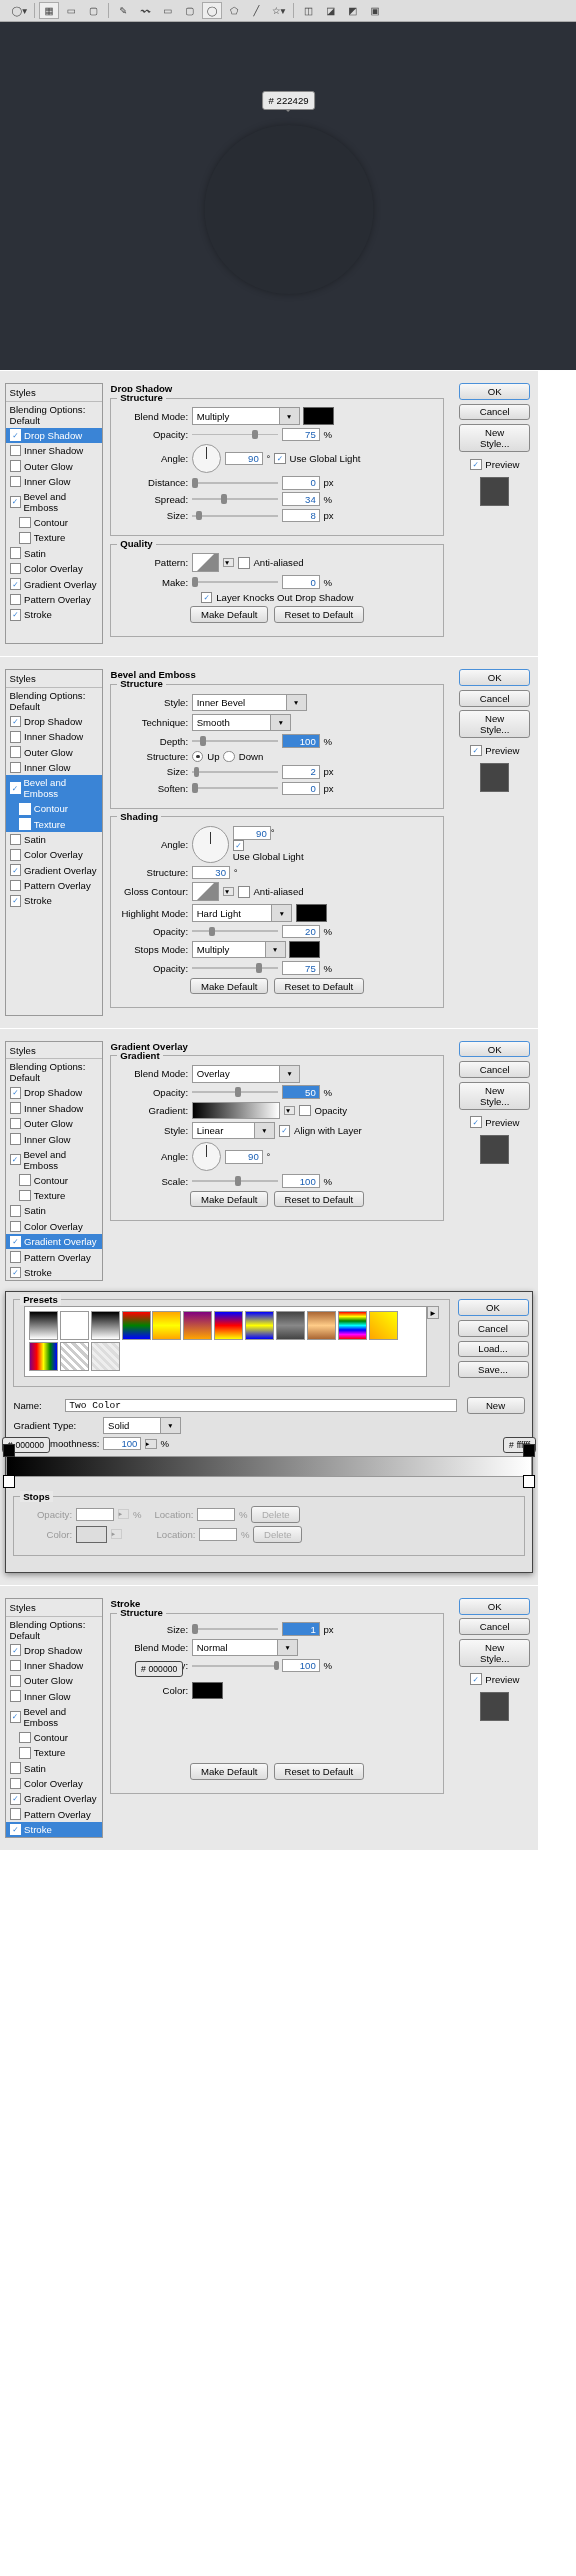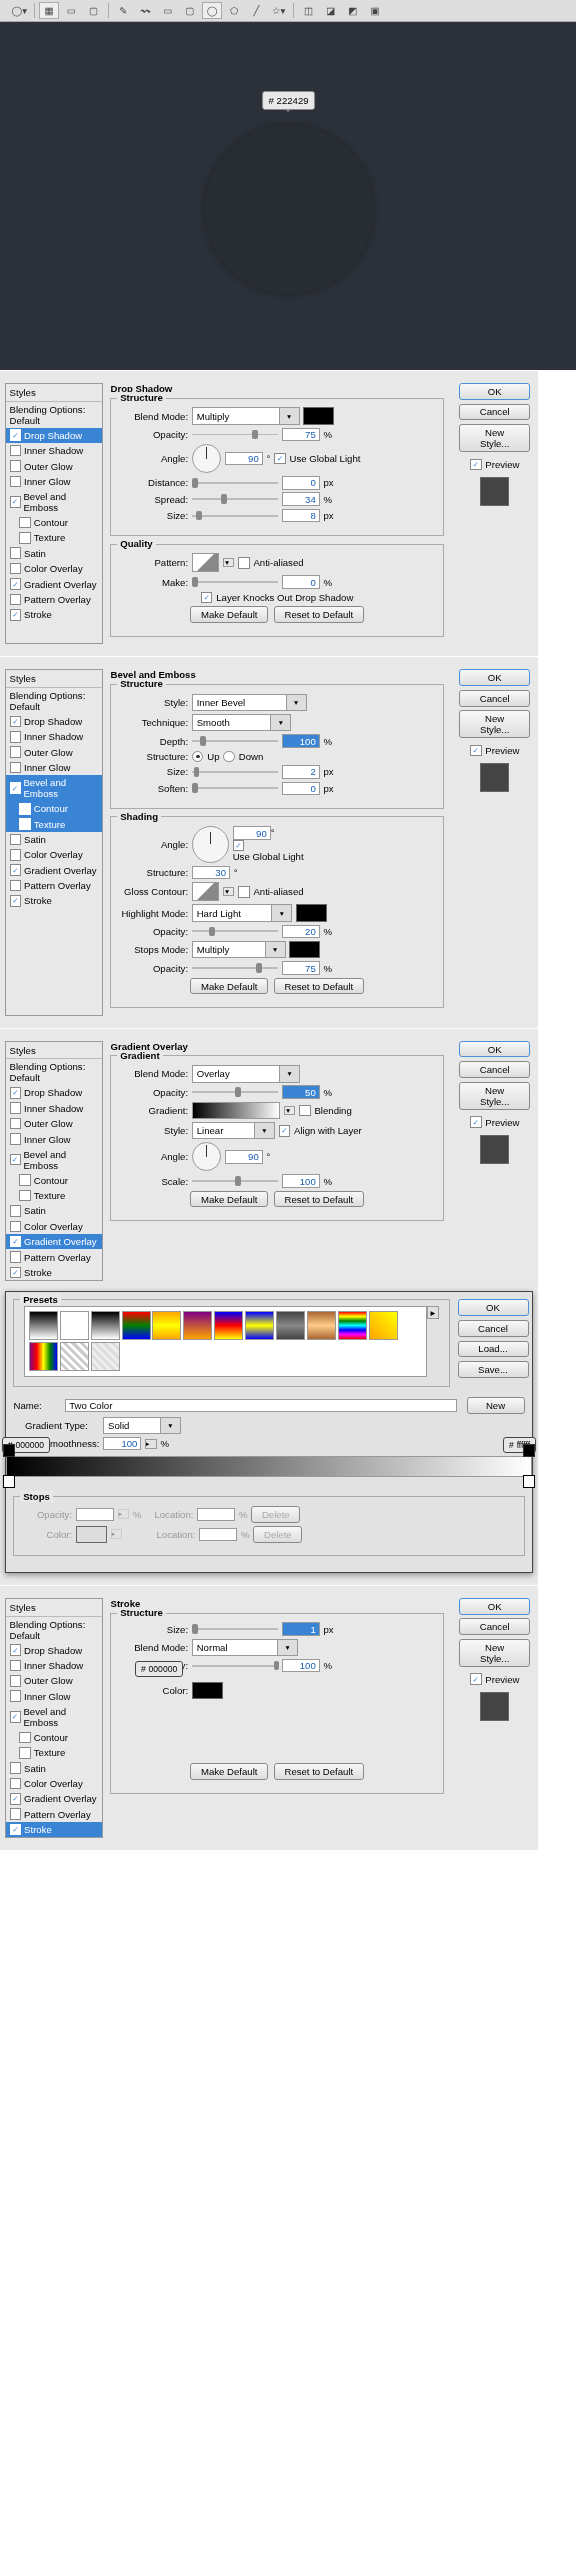--- a/index.html
+++ b/index.html
@@ -475,21 +475,21 @@
             <i style="left:50%"></i>
           </span>
           <input class="inp num" style="background: rgb(58, 132, 214); color: rgb(255, 255, 255);" value="50">
           <span>%</span>
         </div>
 <div class="frow">
           <span class="lbl">Gradient:</span>
           <span style="width:86px;height:15.4px;border:1px solid #999;background:linear-gradient(90deg,#000,#fff)"></span>
           <span class="ar" style="border:1px solid #999;width:9.6px;font-size:6.7px">▼</span>
           <span class="chk"></span>
-          <span>Blending</span>
+          <span>Opacity</span>
         </div>
 <div class="frow">
           <span class="lbl">Style:</span>
           <span class="dd">
             <span>Linear</span>
             <span style="width:19px"></span>
             <span class="ar">▼</span>
           </span>
           <span class="chk">✓</span>
           <span>Align with Layer</span>
@@ -555,25 +555,25 @@
 </div>
 <div style="width:67px;display:flex;flex-direction:column;gap:3.8px">
 <button class="btn btng" style="border:1.9px solid #4a90d9">OK</button>
 <button class="btn btng">Cancel</button>
 <button class="btn btng">Load...</button>
 <button class="btn btng">Save...</button>
 </div>
 </div>
 <div class="frow" style="margin-top:9.6px">
           <span style="width:48px">Name:</span>
-          <input class="inp" style="flex: 1 1 0%;" value="Two Color">
+          <input class="inp" style="flex: 1 1 0%; font-family: Liberation Mono, monospace;" value="Two Color">
           <button class="btn" style="width:58px;margin-left:5.8px">New</button>
         </div>
 <div class="frow">
-          <span style="width:86px;text-align:center">Gradient Type:</span>
+          <span style="width:86px;text-align:left">Gradient Type:</span>
           <span class="dd">
             <span>Solid</span>
             <span style="width:19px"></span>
             <span class="ar">▼</span>
           </span>
         </div>
 <div class="frow">
           <span style="width:86px;text-align:right">Smoothness:</span>
           <input class="inp num" value="100" style="">
           <span class="ar" style="border:1px solid #999;width:9.6px;font-size:6.7px">▸</span>

